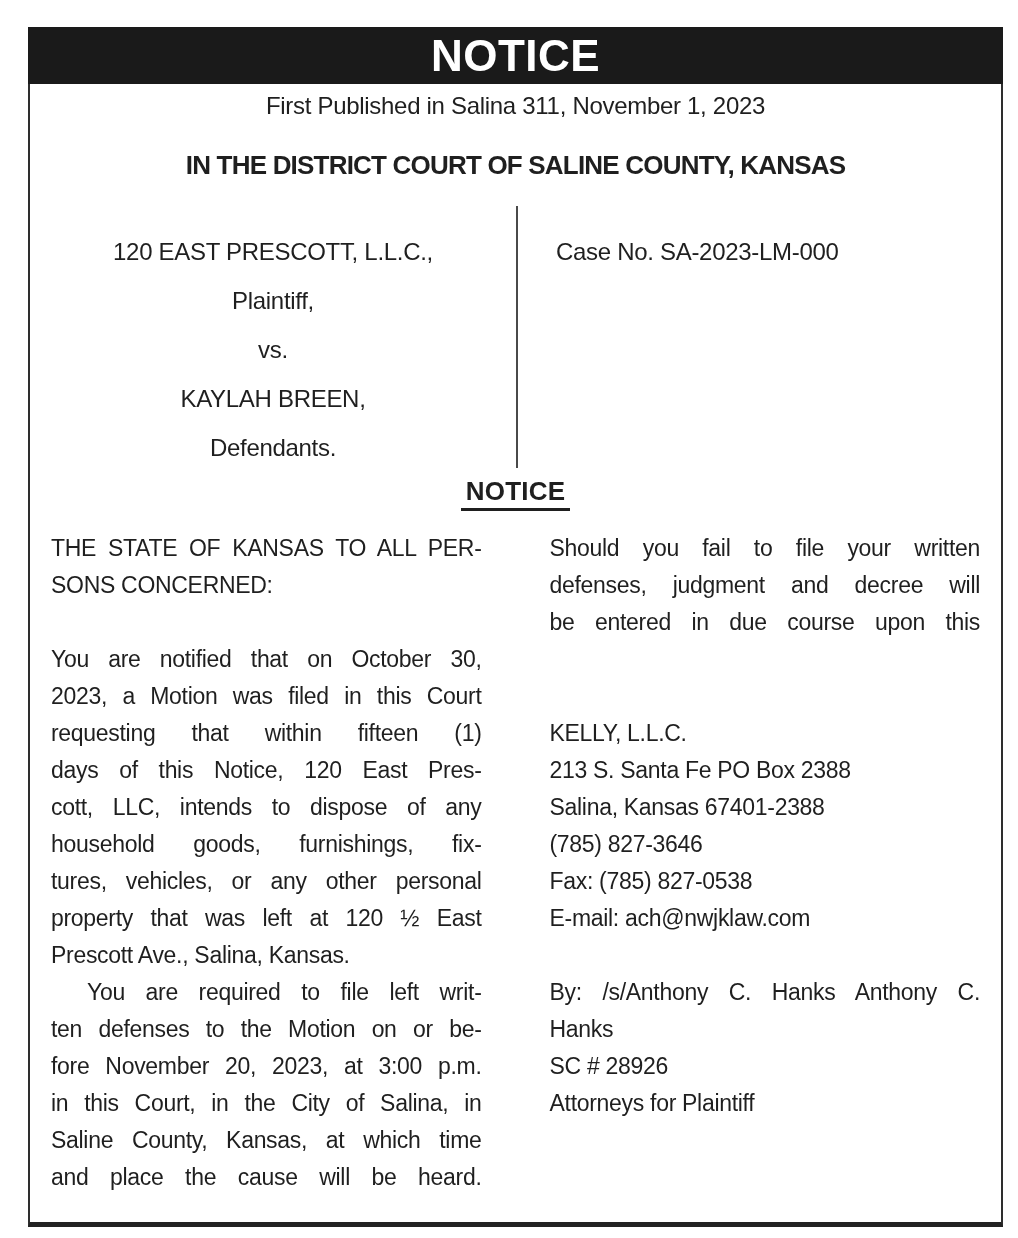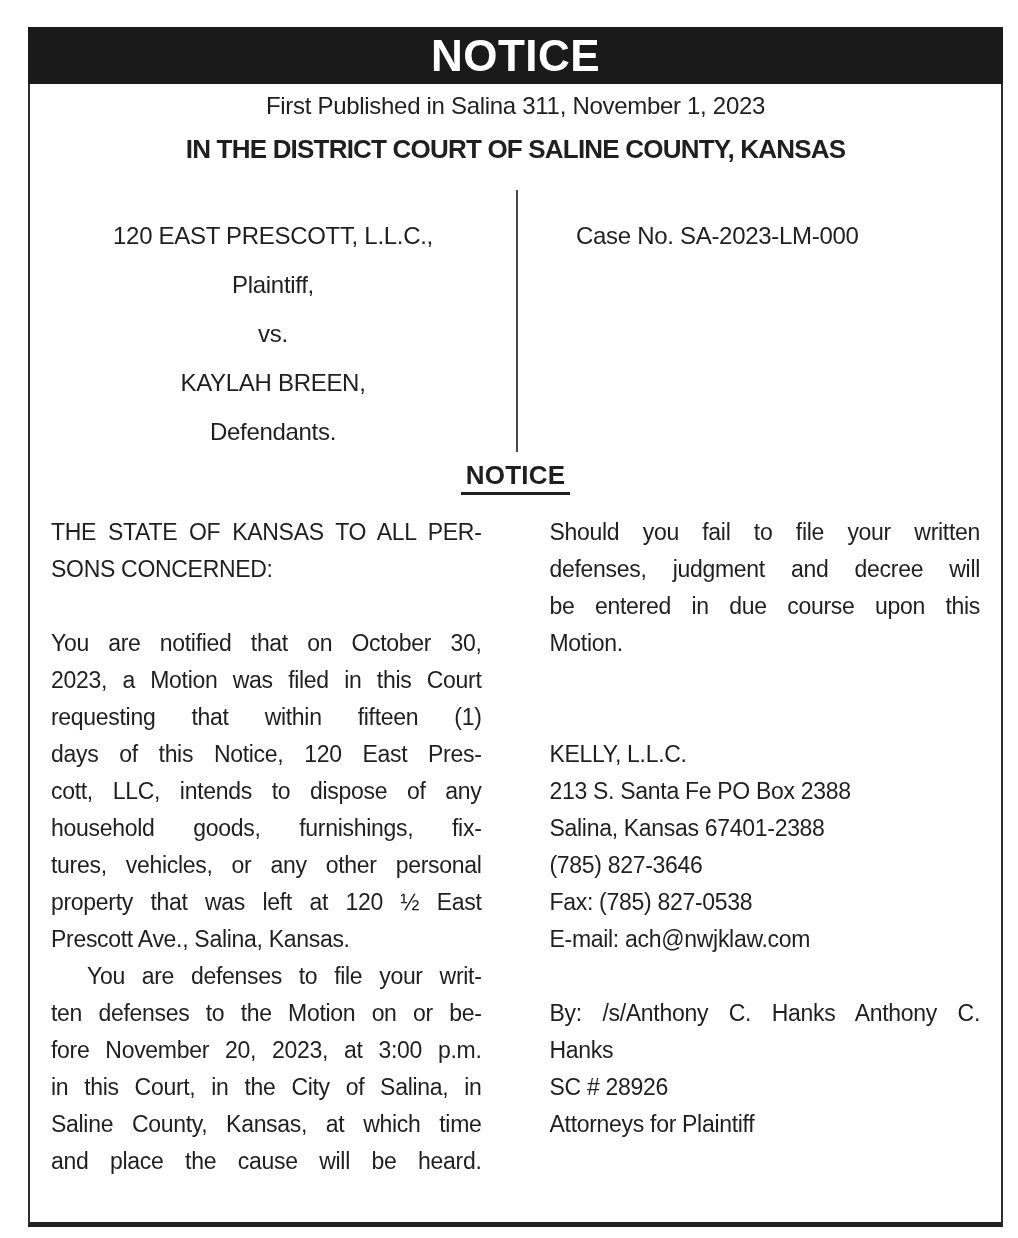--- a/index.html
+++ b/index.html
@@ -32,42 +32,42 @@
     font-size: 44px;
     letter-spacing: 0.5px;
   }
   .pub-line {
     margin-top: 8px;
     text-align: center;
     font-size: 24px;
     letter-spacing: -0.3px;
   }
   .court-line {
-    margin-top: 14px;
+    margin-top: 30px;
     text-align: center;
     font-size: 26px;
     font-weight: bold;
     letter-spacing: -0.8px;
   }
   .caption {
     position: relative;
     margin-top: 46px;
     height: 245px;
     display: flex;
   }
   .caption-left {
     width: 486px;
     text-align: center;
     font-size: 24px;
     line-height: 49px;
     letter-spacing: -0.3px;
   }
   .caption-right {
     flex: 1;
-    padding-left: 60px;
+    padding-left: 40px;
     font-size: 24px;
     line-height: 49px;
     letter-spacing: -0.3px;
   }
   .divider {
     position: absolute;
     left: 486px; top: -21px;
     width: 2px; height: 262px;
     background: #4a4a4a;
   }
@@ -138,32 +138,31 @@
         <div class="bline">&nbsp;</div>
         <div class="bline just">You are notified that on October 30,</div>
         <div class="bline just">2023, a Motion was filed in this Court</div>
         <div class="bline just">requesting that within fifteen (1)</div>
         <div class="bline just">days of this Notice, 120 East Pres-</div>
         <div class="bline just">cott, LLC, intends to dispose of any</div>
         <div class="bline just">household goods, furnishings, fix-</div>
         <div class="bline just">tures, vehicles, or any other personal</div>
         <div class="bline just">property that was left at 120 ½ East</div>
         <div class="bline">Prescott Ave., Salina, Kansas.</div>
-        <div class="bline just ind">You are defenses to file your writ-</div>
+        <div class="bline just ind">You are required to file left writ-</div>
         <div class="bline just">ten defenses to the Motion on or be-</div>
         <div class="bline just">fore November 20, 2023, at 3:00 p.m.</div>
         <div class="bline just">in this Court, in the City of Salina, in</div>
         <div class="bline just">Saline County, Kansas, at which time</div>
         <div class="bline just">and place the cause will be heard.</div>
       </div>
     <div class="col">
         <div class="bline just">Should you fail to file your written</div>
         <div class="bline just">defenses, judgment and decree will</div>
         <div class="bline just">be entered in due course upon this</div>
-        <div class="bline">Motion.</div>
         <div class="bline">&nbsp;</div>
         <div class="bline">&nbsp;</div>
         <div class="bline">KELLY, L.L.C.</div>
         <div class="bline">213 S. Santa Fe PO Box 2388</div>
         <div class="bline">Salina, Kansas 67401-2388</div>
         <div class="bline">(785) 827-3646</div>
         <div class="bline">Fax: (785) 827-0538</div>
         <div class="bline">E-mail: ach@nwjklaw.com</div>
         <div class="bline">&nbsp;</div>
         <div class="bline just">By: /s/Anthony C. Hanks Anthony C.</div>

